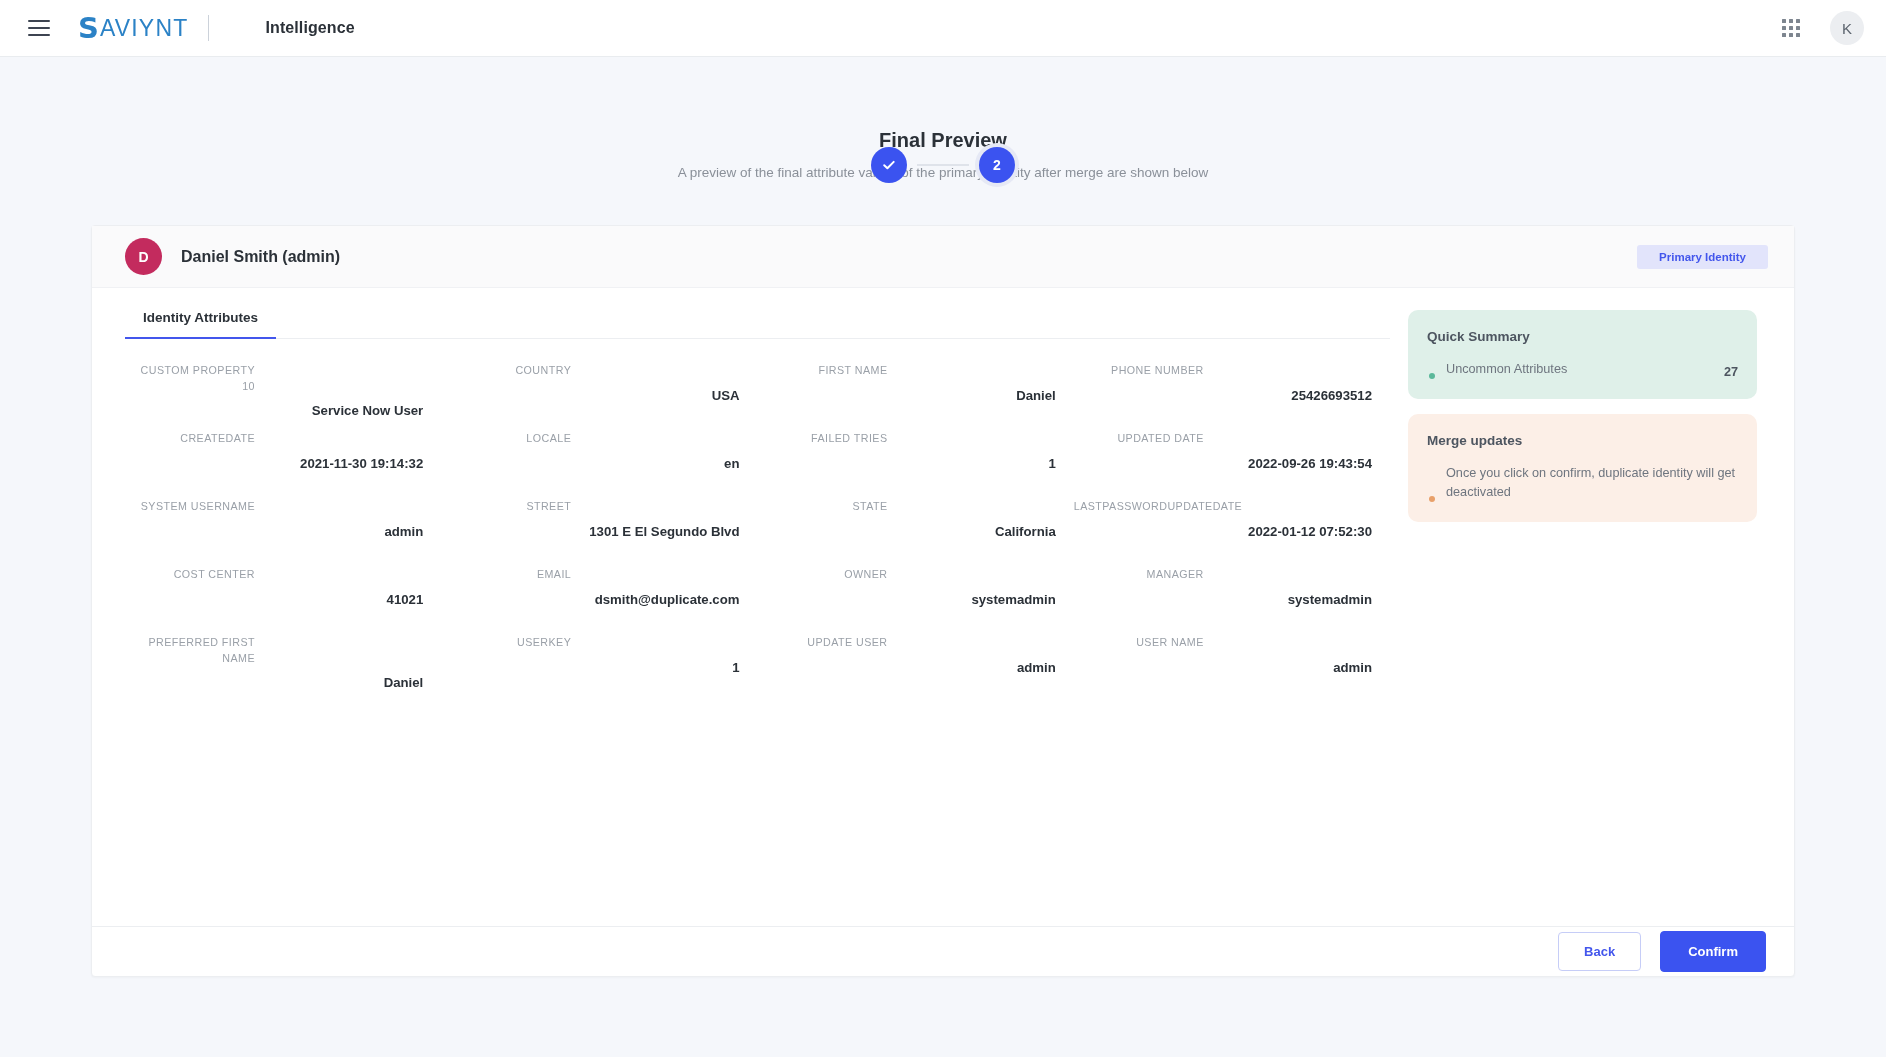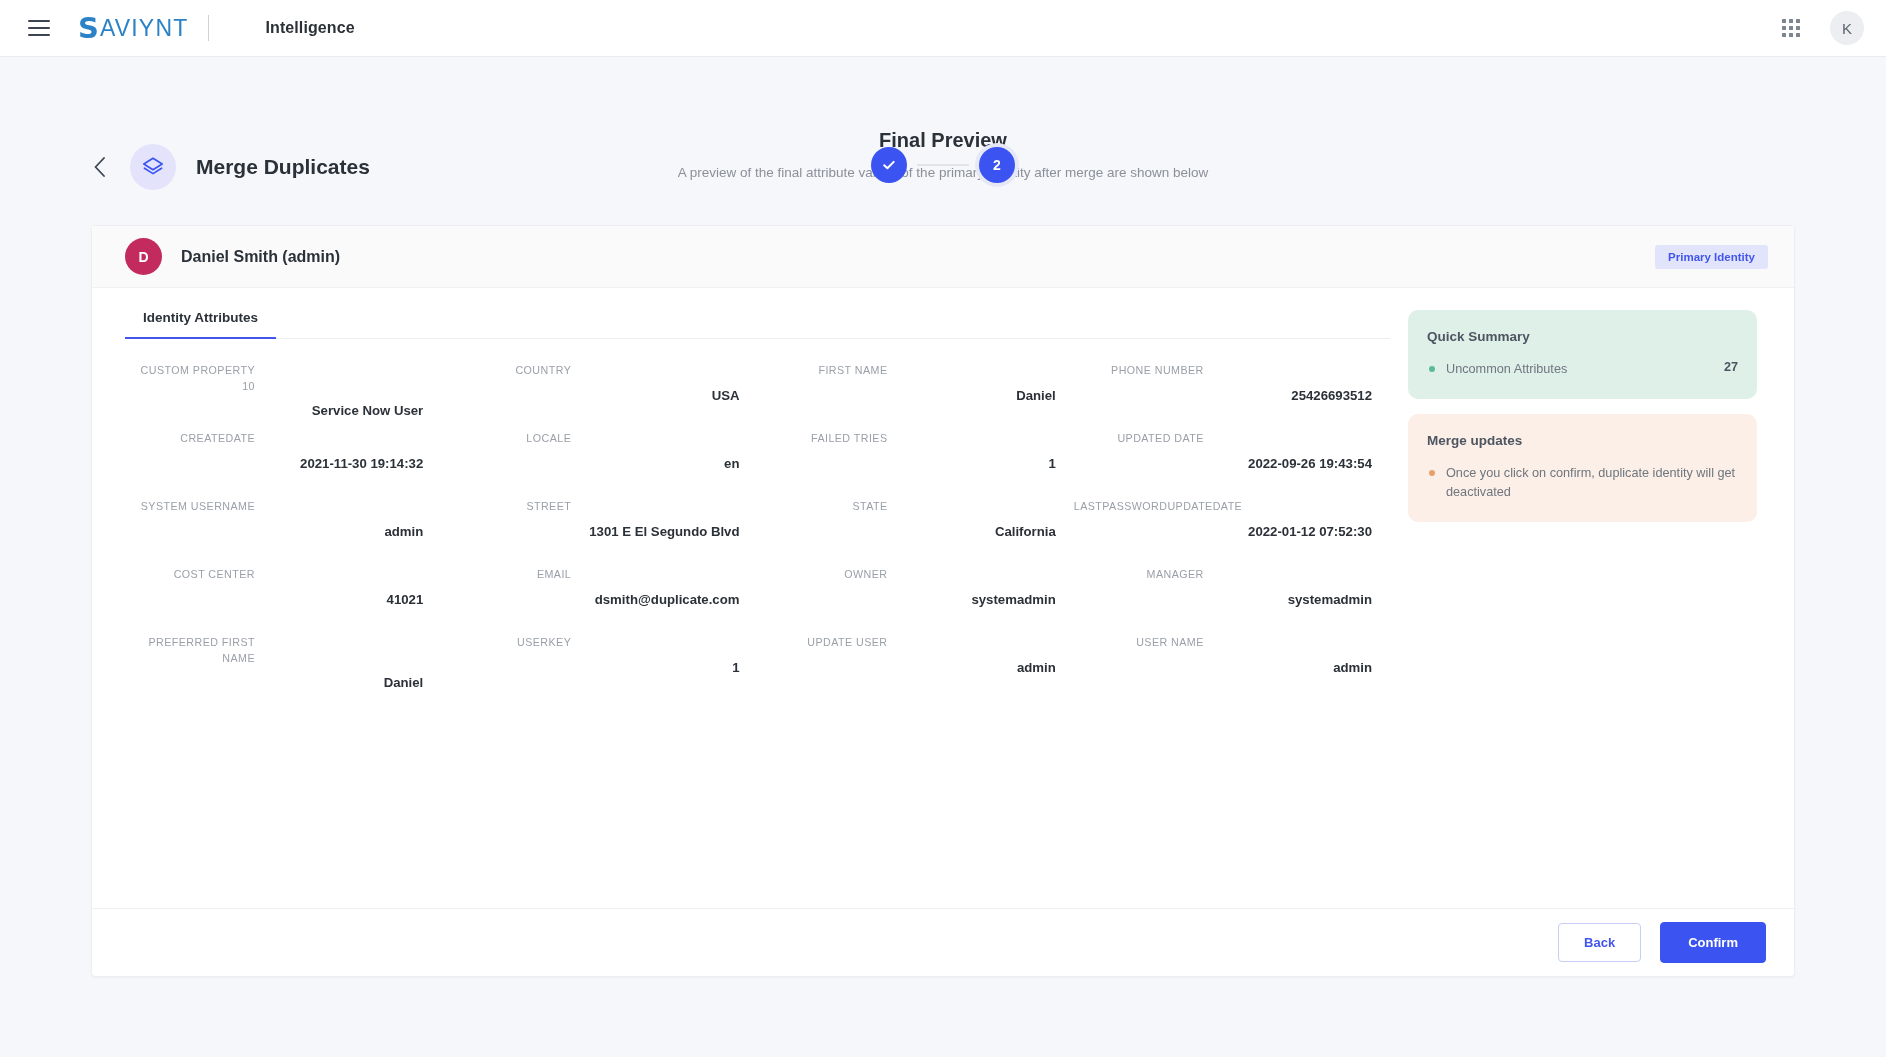--- a/index.html
+++ b/index.html
@@ -126,21 +126,21 @@
     background: #c32b5e; color: #fff;
     display: flex; align-items: center; justify-content: center;
     font-size: 14px; font-weight: 700;
     margin-right: 19px;
   }
   .user-name { font-size: 16px; font-weight: 700; color: #2b3138; }
   .badge-primary {
     margin-left: auto;
     background: #e2e4fb; color: #4356ec;
     font-size: 11.5px; font-weight: 700;
-    padding: 6px 13px; border-radius: 3px;
+    padding: 6px 22px; border-radius: 3px;
   }
 
   .card-body { flex: 1; display: flex; padding: 0; overflow: hidden; }
   .left-pane { flex: 1; padding: 22px 0 0 33px; min-width: 0; }
   .right-pane { width: 404px; padding: 22px 37px 0 18px; }
 
   .tabs { border-bottom: 1px solid #eceef1; display:flex; }
   .tab {
     font-size: 13.5px; font-weight: 700; color: #2b3138;
     padding: 0 18px 12px 18px; cursor: pointer;
@@ -164,35 +164,35 @@
     font-size: 13.2px; font-weight: 700; color: #2b3138;
     margin-top: 9px; word-break: break-word;
   }
 
   
   .panel { border-radius: 10px; padding: 19px 19px 20px 19px; }
   .panel-green { background: #dff0e9; }
   .panel-peach { background: #fcefe7; margin-top: 15px; }
   .panel-title { font-size: 13.5px; font-weight: 700; color: #4d5560; }
   .panel-row {
-    display: flex; align-items: flex-start; margin-top: 16px;
+    display: flex; align-items: flex-end; margin-top: 16px;
   }
   .dot {
     width: 6px; height: 6px; border-radius: 50%;
     margin: 6px 11px 0 2px; flex: none;
   }
   .dot-green { background: #5bb89a; }
   .dot-orange { background: #e8a06a; }
   .panel-text { font-size: 12.7px; color: #6e757f; line-height: 1.5; }
   .panel-count { margin-left: auto; font-size: 12.7px; font-weight: 700; color: #4d5560; padding-left: 12px; }
 
   
   .card-foot {
     border-top: 1px solid #eceef1;
-    height: 68px;
+    height: 50px;
     display: flex; align-items: center; justify-content: flex-end;
     gap: 19px; padding: 8px 28px;
   }
   .btn {
     font-size: 13px; font-weight: 700; border-radius: 4px; cursor: pointer;
     padding: 11px 25px; font-family: "Liberation Sans", sans-serif;
   }
   .btn-ghost { background: #fff; color: #4356ec; border: 1px solid #c6cdf7; }
   .btn-primary { background: #3b53f0; color: #fff; border: 1px solid #3b53f0; padding: 12px 27px; }
 </style>
@@ -221,34 +221,20 @@
         <i></i>
         <i></i>
         <i></i>
         <i></i>
     </div>
     <div class="avatar-top">K</div>
   </div>
 </div>
 
 <div class="page-head">
-  <div class="head-left">
-    <div class="back-chev">
-      <svg width="13" height="20" viewBox="0 0 13 20" fill="none" aria-hidden="true">
-        <path d="M11 1 L2.5 10 L11 19" stroke="#3d4451" stroke-width="1.8" stroke-linecap="round" stroke-linejoin="round"></path>
-      </svg>
-    </div>
-    <div class="head-icon">
-      <svg width="24" height="24" viewBox="0 0 24 24" fill="none" aria-hidden="true">
-        <path d="M12 3.2 L21.2 9 L12 14.8 L2.8 9 Z" stroke="#3b53f0" stroke-width="1.6" stroke-linejoin="round"></path>
-        <path d="M3.4 13.2 L12 18.6 L20.6 13.2" stroke="#3b53f0" stroke-width="1.6" stroke-linecap="round" stroke-linejoin="round"></path>
-      </svg>
-    </div>
-    <div class="head-title">Merge Duplicates</div>
-  </div>
 
   <div class="stepper">
     <div class="step">
       <svg width="16" height="16" viewBox="0 0 16 16" fill="none" aria-hidden="true">
         <path d="M3.2 8.2 L6.4 11.3 L12.7 4.9" stroke="#ffffff" stroke-width="2" stroke-linecap="round" stroke-linejoin="round"></path>
       </svg>
     </div>
     <div class="step-line"></div>
     <div class="step step-ring">2</div>
   </div>

